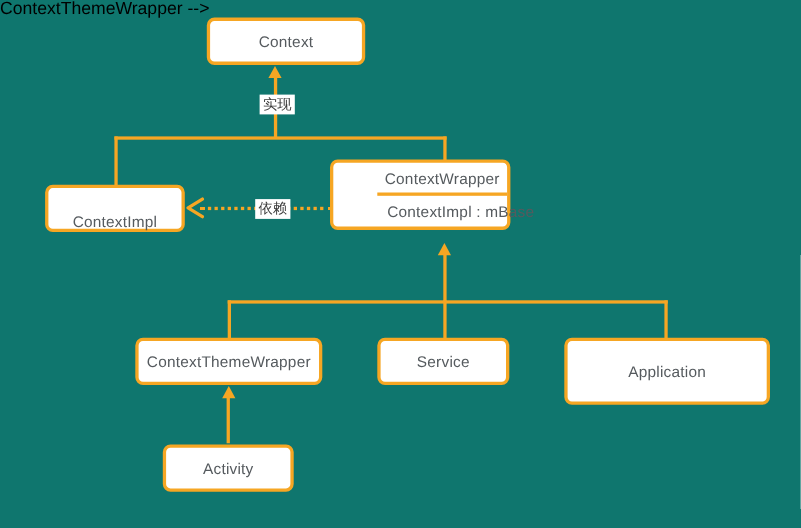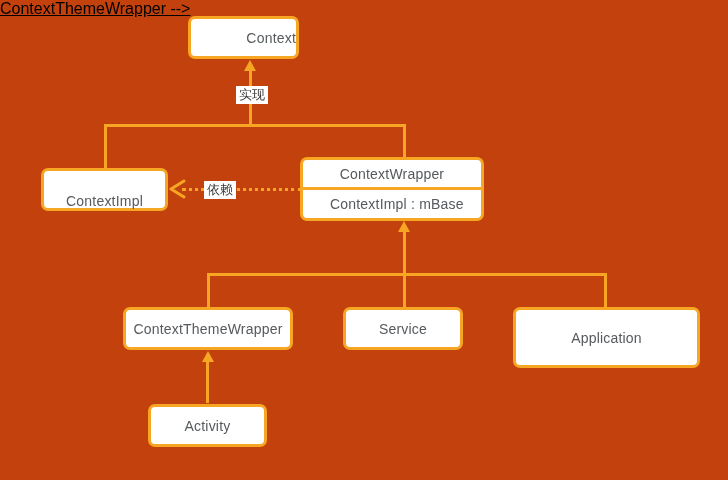--- a/index.html
+++ b/index.html
@@ -5,24 +5,23 @@
 <style>
   html, body {
     margin: 0;
     padding: 0;
     background: #ffffff;
   }
   #canvas {
     position: relative;
     width: 728px;
     height: 480px;
-    background: #c2410c;
+    background: #0f766e;
     overflow: hidden;
     font-family: "Liberation Sans", "DejaVu Sans", sans-serif;
-    text-decoration: underline;
   }
 
   
   .node {
     position: absolute;
     box-sizing: border-box;
     border: 3px solid #F6A623;
     border-radius: 7px;
     background: #ffffff;
     color: #555a5e;
@@ -52,21 +51,20 @@
     border-bottom: 3px solid #F6A623;
     box-sizing: border-box;
   }
   .node.compartment .row-attr {
     height: 28px;
     display: flex;
     align-items: center;
     justify-content: flex-start;
     padding-left: 9px;
     box-sizing: border-box;
-    margin-left: 18px;
   }
 
   
   .edge-v, .edge-h {
     position: absolute;
     background: #F6A623;
     z-index: 1;
   }
   .edge-v { width: 3px; }
   .edge-h { height: 3px; }
@@ -150,33 +148,33 @@
   <div class="edge-v" style="left:207px; top:273px; height:35px;"></div>
   <div class="edge-v" style="left:402.5px; top:273px; height:35px;"></div>
   <div class="edge-v" style="left:604px; top:273px; height:35px;"></div>
 
    ContextThemeWrapper --&gt;
   <div class="arrow-up" style="left:201.5px; top:351px;"></div>
   <div class="edge-v" style="left:206px; top:361px; height:42px;"></div>
 
   
   <div class="edge-label" style="left:236px; top:86px;">实现</div>
-  <div class="edge-label" style="left:204px; top:181px;">依赖</div>
+  <div class="edge-label" style="left:232px; top:181px;">依赖</div>
 
   
 
-  <div class="node" style="left:188px; top:16px; width:111px; height:43px;justify-content:flex-end;">
+  <div class="node" style="left:188px; top:16px; width:144px; height:43px;">
     <span class="node-label">Context</span>
   </div>
 
   <div class="node" style="left:41px; top:168px; width:127px; height:43px;align-items:flex-end;">
     <span class="node-label">ContextImpl</span>
   </div>
 
-  <div class="node compartment" style="left:300px; top:157px; width:184px; height:64px;">
+  <div class="node compartment" style="left:300px; top:145px; width:164px; height:64px;padding-left:40px;">
     <div class="row-title">
       <span class="node-label">ContextWrapper</span>
     </div>
     <div class="row-attr">
       <span class="node-label">ContextImpl : mBase</span>
     </div>
   </div>
 
   <div class="node" style="left:123px; top:307px; width:170px; height:43px;">
     <span class="node-label">ContextThemeWrapper</span>

